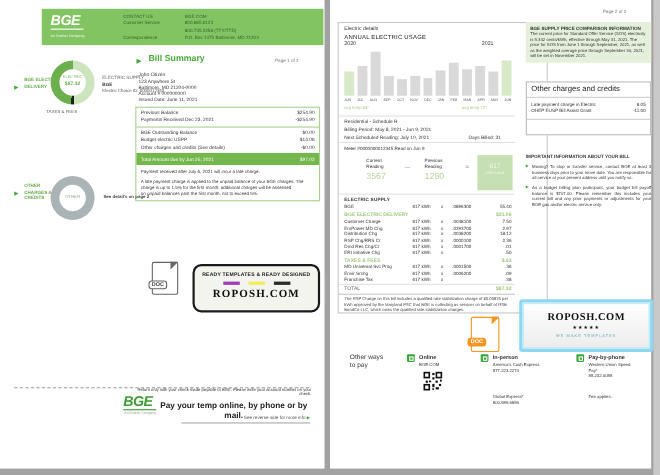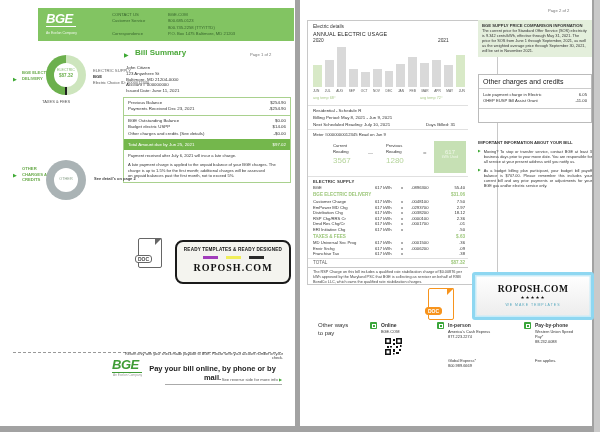--- a/index.html
+++ b/index.html
@@ -198,21 +198,21 @@
         <i style="background:#f0ee5a;"></i>
         <i style="background:#2b2b2b;"></i>
       </div>
       <div class="b1brand serif">ROPOSH.COM</div>
     </div>
 
     <div class="abs dash" style="left:13px;top:352px;width:268px;"></div>
     <div class="abs" style="left:113px;top:352px;width:170px;font-size:3.8px;color:#333;text-align:right;">Return only with your check made payable to BGE. Please write your account number on your check.</div>
     <div class="abs logo-g" style="left:112px;top:358px;"><span>BGE</span><span class="uln"></span></div>
     <div class="abs" style="left:113px;top:373px;font-size:3.2px;color:#999;">An Exelon Company</div>
-    <div class="abs" style="left:140px;top:364px;width:145px;font-size:7.5px;font-weight:bold;color:#222;text-align:center;">Pay your bill online, by phone or by mail.</div>
+    <div class="abs" style="left:140px;top:364px;width:145px;font-size:7.5px;font-weight:bold;color:#222;text-align:center;">Pay your temp online, by phone or by mail.</div>
     <div class="abs" style="left:165px;top:377px;width:117px;font-size:4.2px;color:#555;text-align:right;">
       <span>See reverse side for more info</span>
       <span class="tri" style="font-size:4px;">▶</span>
     </div>
     <div class="abs" style="left:165px;top:384px;width:117px;border-top:1px solid #aaa;"></div>
   </div>
 
   <div class="pg" style="left:300px;width:292px;">
 
     <div class="abs" style="left:248px;top:8px;font-size:4.2px;color:#777;">Page 2 of 2</div>

